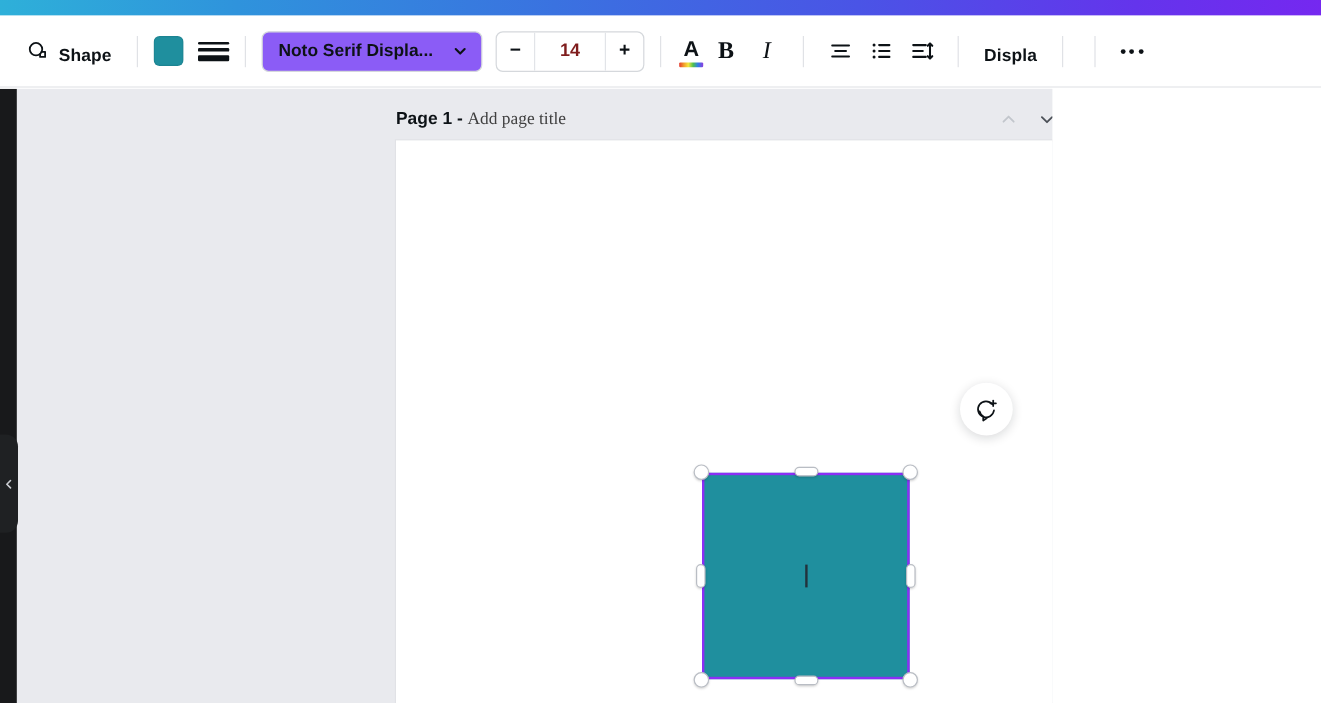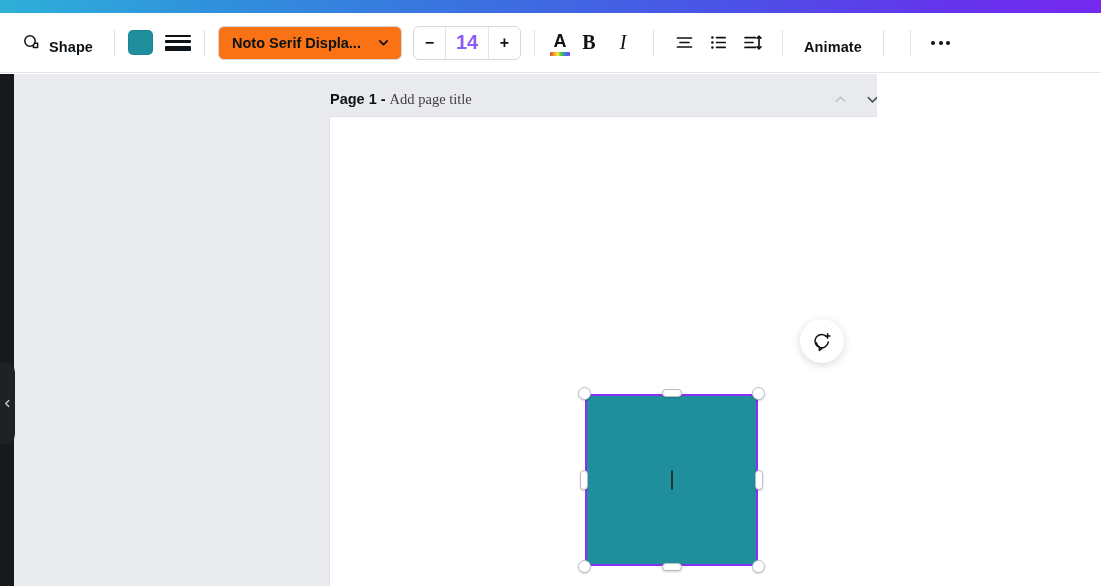--- a/index.html
+++ b/index.html
@@ -103,21 +103,21 @@
   
   .font-select {
     display: flex;
     align-items: center;
     justify-content: space-between;
     width: 184px;
     height: 34px;
     padding: 0 11px 0 13px;
     border: 1px solid #d5d8dc;
     border-radius: 6px;
-    background: #f97316;
+    background: #8b5cf6;
     cursor: pointer;
     font-size: 14.5px;
     font-weight: bold;
     color: #0d1216;
   }
   .chev { width:13px; height:13px; flex:none; }
 
   
   .stepper {
     display: flex;
@@ -130,23 +130,23 @@
     margin-left: 11px;
   }
   .stepper-btn {
     width: 31px; height: 100%;
     display: flex; align-items:center; justify-content:center;
     font-size: 16px; font-weight: bold; color:#0d1216;
     cursor: pointer; background:transparent; border:none;
     font-family: "Liberation Sans", sans-serif;
   }
   .stepper-val {
-    width: 44px; height:100%;
+    width: 60px; height:100%;
     display:flex; align-items:center; justify-content:center;
-    font-size: 20px; font-weight:bold; color:#8b5cf6;
+    font-size: 15px; font-weight:bold; color:#7f1d1d;
     border-left: 1px solid #e2e4e8;
     border-right: 1px solid #e2e4e8;
     cursor: text;
   }
 
   
   .icon-textcolor {
     width: 24px; height: 26px;
     display:flex; flex-direction:column; align-items:center; justify-content:flex-end;
     cursor:pointer;
@@ -388,21 +388,21 @@
         <line x1="3" y1="15.4" x2="13.5" y2="15.4"></line>
         <line x1="17" y1="4.4" x2="17" y2="16.6"></line>
         <polyline points="15.1,6.2 17,4.3 18.9,6.2"></polyline>
         <polyline points="15.1,14.8 17,16.7 18.9,14.8"></polyline>
       </svg>
     </div>
 
     <div class="divider"></div>
 
     <div class="tb-btn">
-      <span class="tb-label">Animate</span>
+      <span class="tb-label">Displa</span>
     </div>
 
     <div class="divider"></div>
 
 
     <div class="divider"></div>
 
     <div class="dots">
       <span></span>
         <span></span>

